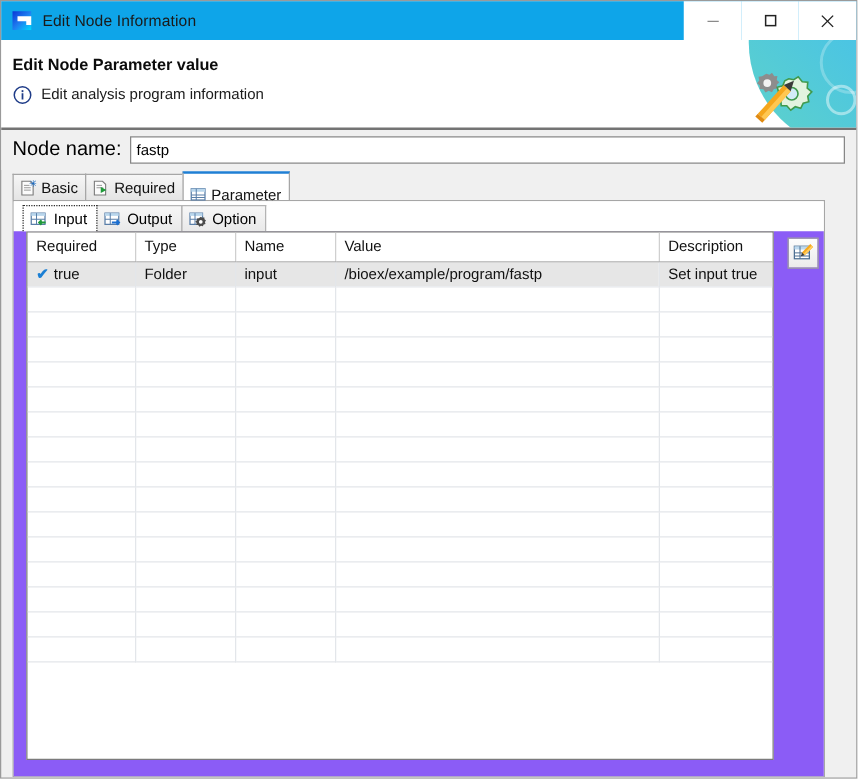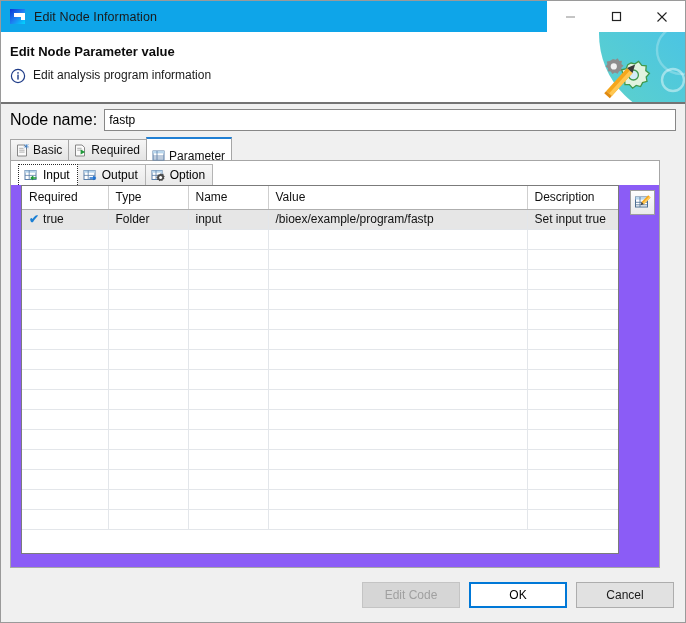--- a/index.html
+++ b/index.html
@@ -580,19 +580,14 @@
               <rect x="-1.6" y="0" width="3.2" height="9.5" fill="#f7a81b"></rect>
               <rect x="0" y="0" width="1.6" height="9.5" fill="#ffcd60"></rect>
               <path d="M-1.6,9.5 L1.6,9.5 L0,12.2 Z" fill="#3a3a3a"></path>
             </g>
           </svg>
         </div>
       </div>
     </div>
   </div>
 
-  <div id="footer">
-    <div class="btn disabled">Edit Code</div>
-    <div class="btn default">OK</div>
-    <div class="btn">Cancel</div>
-  </div>
 
 </div>
 
 </body></html>

